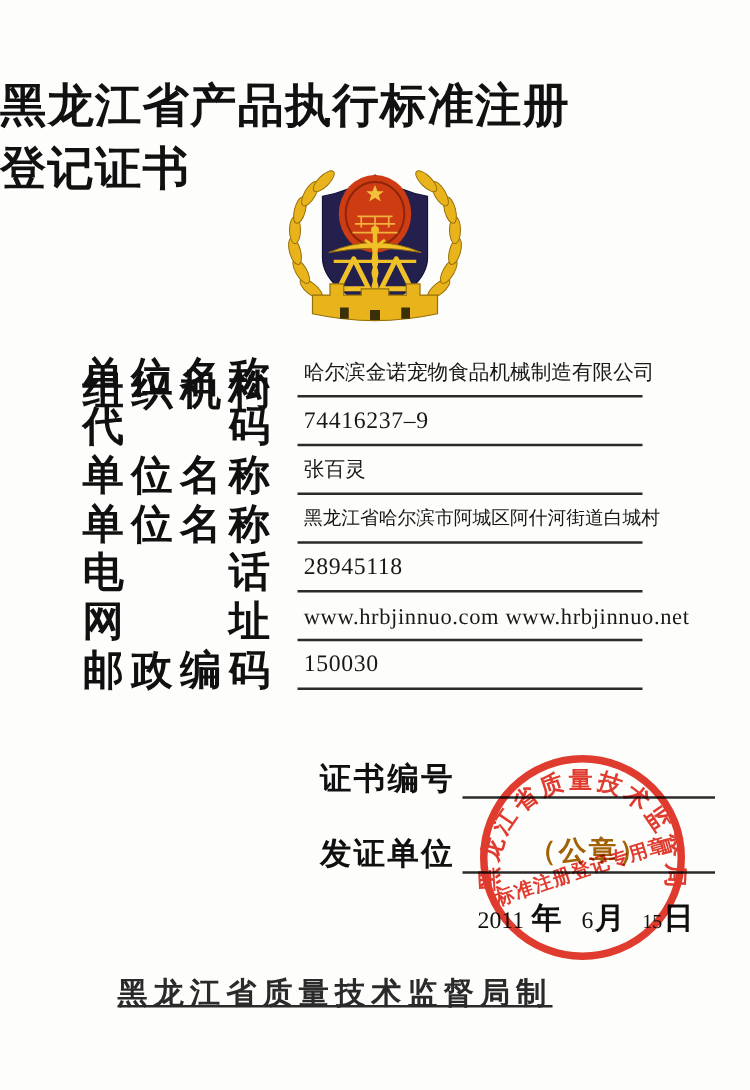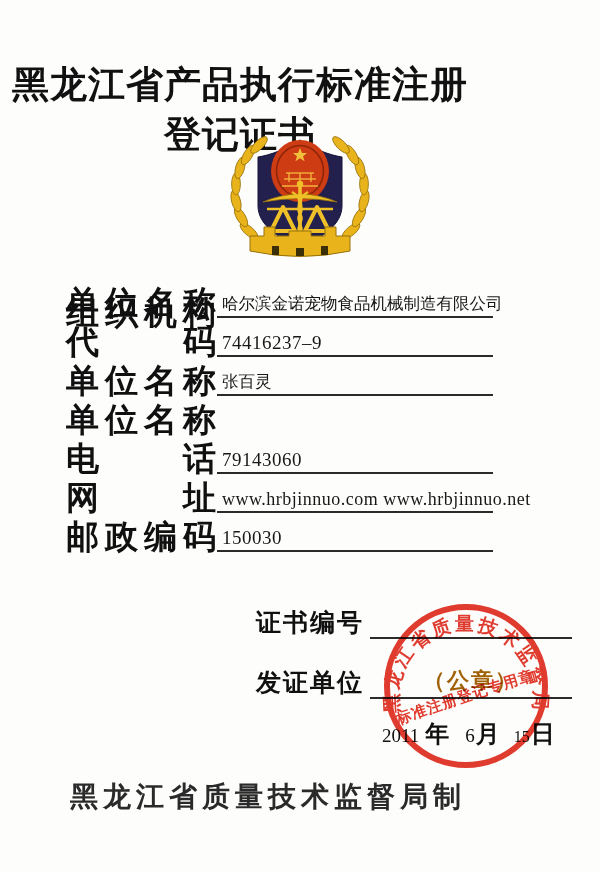--- a/index.html
+++ b/index.html
@@ -3,38 +3,38 @@
 <meta charset="utf-8">
 <style>
   html,body{margin:0;padding:0;background:#e9e9e9;}
   .page{
     position:relative; width:600px; height:872px; margin:0 auto;
     background:#fdfdfb; overflow:hidden;
     font-family:"Liberation Serif", serif; color:#151515;
   }
   .title{
     position:absolute; top:60px; left:0; width:480px;
-    text-align:center; font-size:37px; font-weight:bold;
+    font-size:37px; font-weight:bold;
     letter-spacing:1px; color:#111;
     font-family:"Liberation Serif", serif;
   }
   .emblem{ position:absolute; left:225px; top:128px; width:150px; height:138px; }
 
   
   .frow{ position:absolute; left:66px; height:31px; display:flex; align-items:flex-end; }
   .flabel{
     display:inline-block; width:150px; font-size:33px; font-weight:bold;
     color:#101010; line-height:29px;
     text-align:justify; text-align-last:justify;
     font-family:"Liberation Serif", serif;
   }
   .fline{
-    width:276px; margin-left:1px; height:29px;
+    width:276px; margin-left:22px; height:29px;
     border-bottom:2px solid #2b2b2b;
-    display:flex; align-items:flex-end;
+    display:flex; 
   }
   .fvalue{
     font-size:16.5px; line-height:22px; padding:0 0 1px 5px;
     white-space:nowrap; color:#181818;
   }
   .fvalue.latin{ font-size:19px; letter-spacing:.5px; }
 
   
   .crow{ position:absolute; left:256px; display:flex; align-items:flex-end; }
   .clabel{
@@ -56,22 +56,23 @@
   .d-num.small{ font-size:16px; }
   .d-cjk{ font-size:24px; font-weight:bold; }
   .g1{margin-left:6px;} .g2{margin-left:16px;} .g3{margin-left:1px;}
   .g4{margin-left:14px;} .g5{margin-left:1px;}
 
   .seal{ position:absolute; left:380px; top:600px; width:172px; height:172px;
          mix-blend-mode:multiply; opacity:.92; }
 
   .footer{
     position:absolute; top:778px; left:0; width:536px; text-align:center;
-    font-size:28px; font-weight:600; letter-spacing:5px; color:#2a2a2a;
+    font-size:24px; font-weight:600; letter-spacing:5px; color:#2a2a2a;
     font-family:"Liberation Serif", serif;
+    text-decoration:underline;
   }
 </style>
 </head>
 <body>
 
 <div class="page">
 
   <div class="title">黑龙江省产品执行标准注册登记证书</div>
 
   <svg class="emblem" viewBox="0 0 150 138" aria-hidden="true">
@@ -138,25 +139,28 @@
     </span>
   </div>
   <div class="frow" style="top:365px">
     <span class="flabel">单位名称</span>
     <span class="fline">
       <span class="fvalue">张百灵</span>
     </span>
   </div>
   <div class="frow" style="top:404px">
     <span class="flabel">单位名称</span>
+    <span class="fline">
+      <span class="fvalue" style="font-size:15px">黑龙江省哈尔滨市阿城区阿什河街道白城村</span>
+    </span>
   </div>
   <div class="frow" style="top:443px">
     <span class="flabel">电话</span>
     <span class="fline">
-      <span class="fvalue latin">79143060</span>
+      <span class="fvalue latin">28945118</span>
     </span>
   </div>
   <div class="frow" style="top:482px">
     <span class="flabel">网址</span>
     <span class="fline">
       <span class="fvalue latin" style="font-size:18px">www.hrbjinnuo.com   www.hrbjinnuo.net</span>
     </span>
   </div>
   <div class="frow" style="top:521px">
     <span class="flabel">邮政编码</span>

